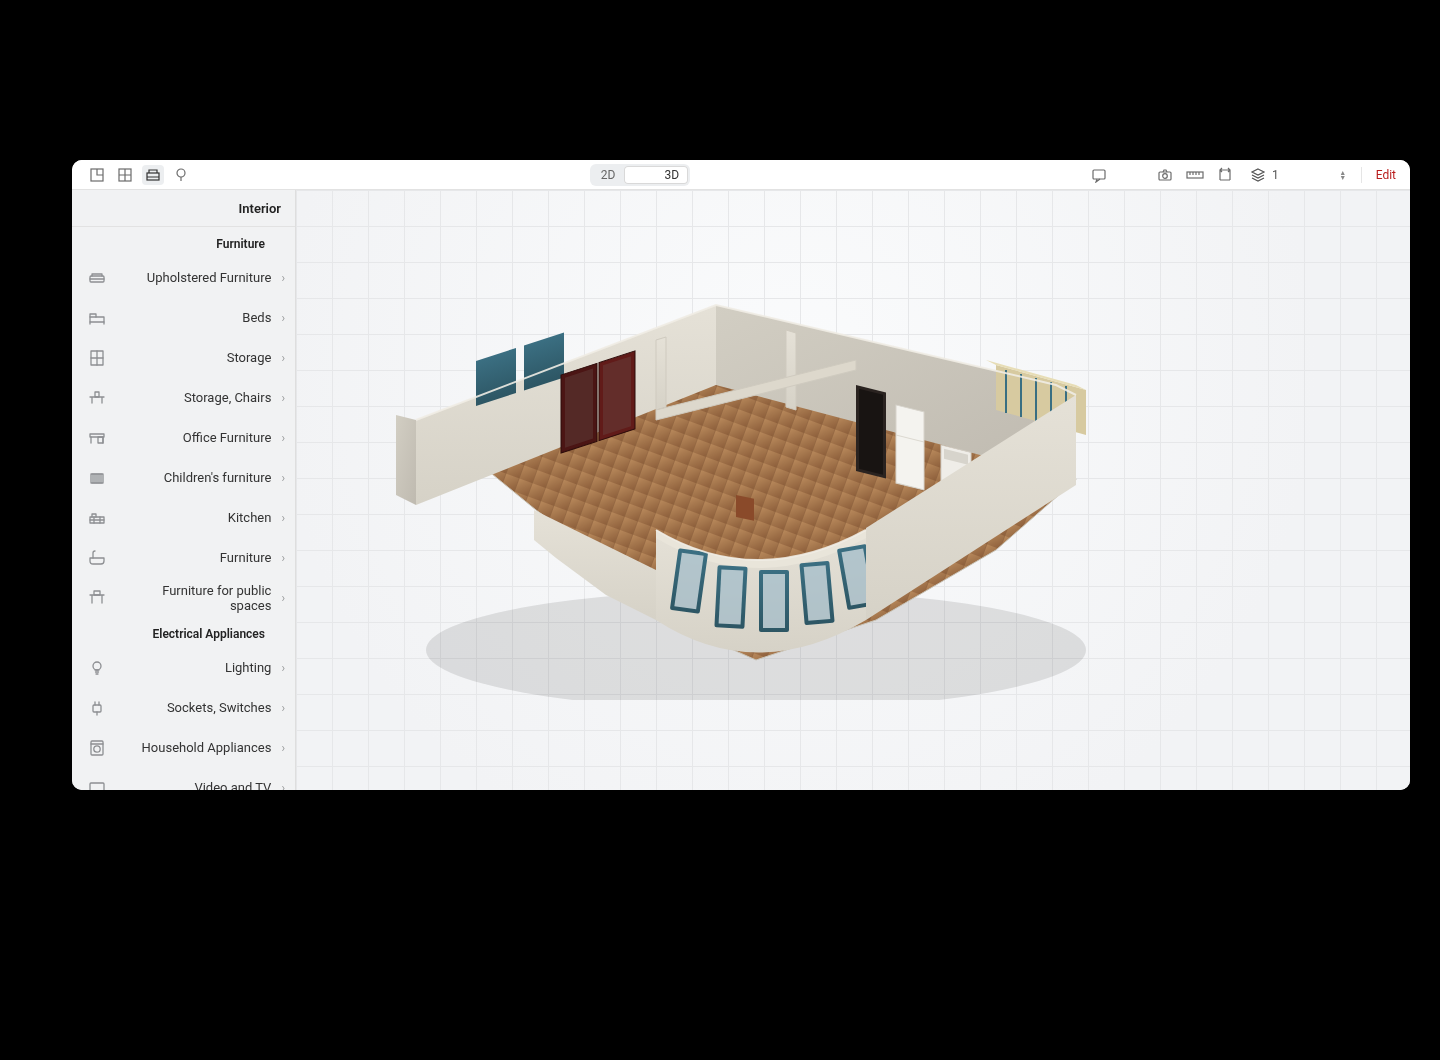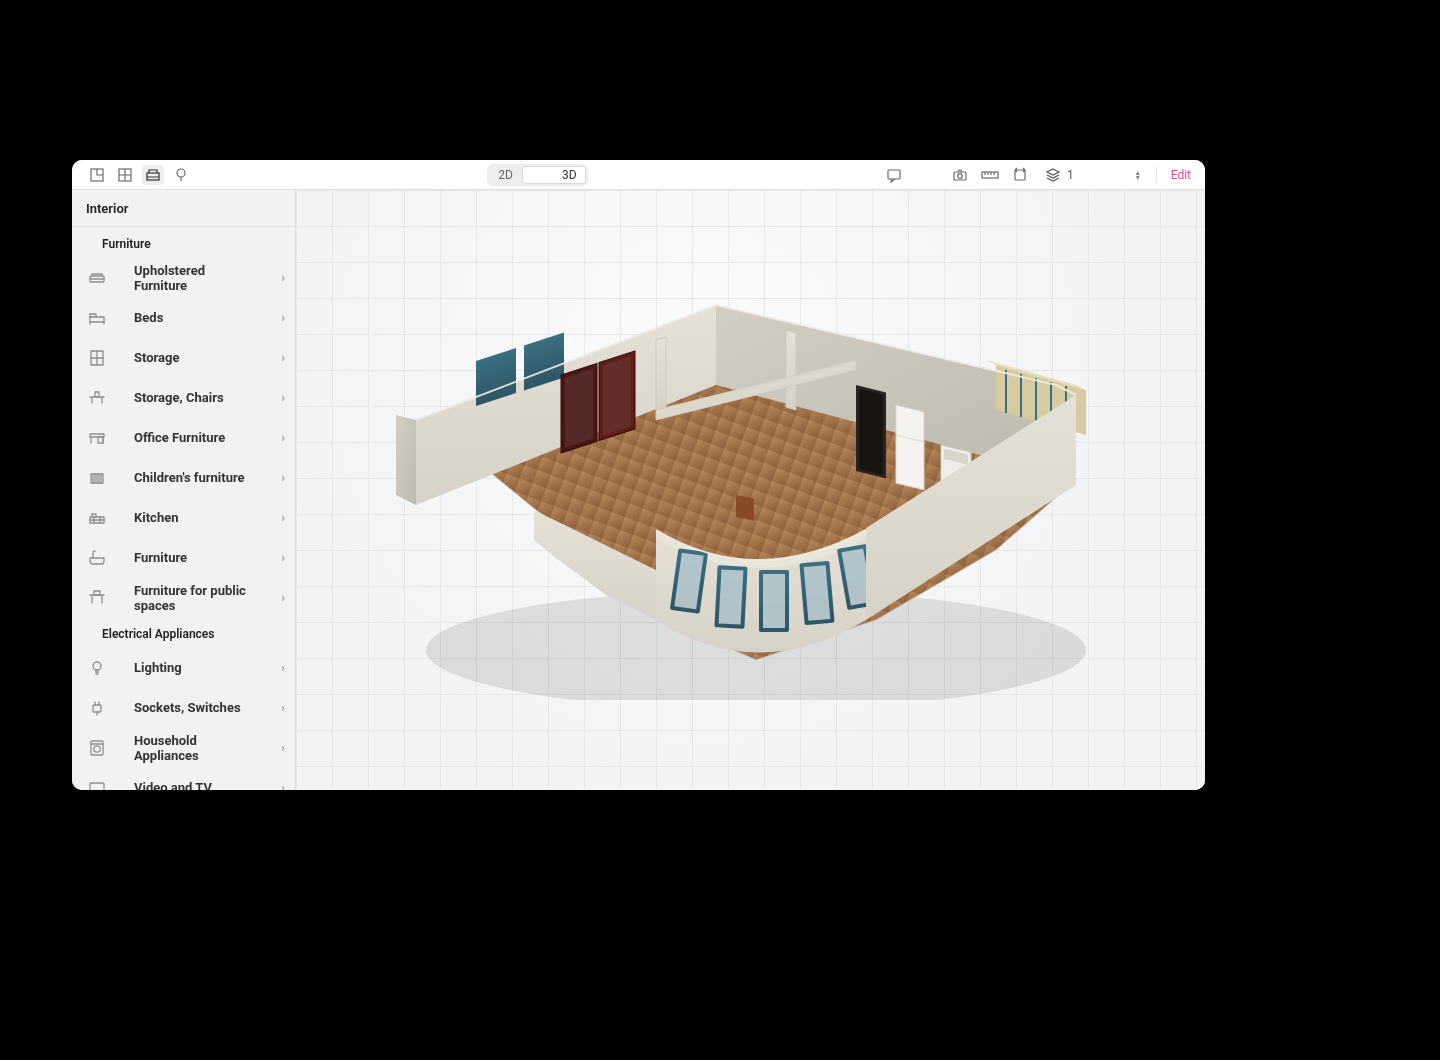--- a/index.html
+++ b/index.html
@@ -1,21 +1,21 @@
 <!DOCTYPE html>
 <html><head>
 <meta charset="utf-8">
 <style>
   * { box-sizing: border-box; margin: 0; padding: 0; }
   html, body { width: 100%; height: 100%; font-family: -apple-system, BlinkMacSystemFont, "Segoe UI", Roboto, Helvetica, Arial, sans-serif; background: #000; }
   .stage { width: 1440px; height: 1060px; background: #000; position: relative; }
   .appwin {
     position: absolute;
     left: 72px; top: 160px;
-    width: 1133px; height: 630px;
+    width: 1338px; height: 630px;
     background: #fff;
     border-radius: 10px;
     overflow: hidden;
     box-shadow: 0 30px 80px 20px rgba(0,0,0,0.55), 0 10px 30px rgba(0,0,0,0.35);
     display: flex; flex-direction: column;
   }
   
   .toolbar {
     height: 30px;
     border-bottom: 1px solid #e2e2e2;
@@ -40,39 +40,38 @@
   .vt-opt {
     padding: 2px 9px; font-size: 12px; color: #666; border-radius: 4px; cursor: pointer;
   }
   .vt-opt.vt-inactive { background: transparent; }
   .vt-opt.active { background: #ffffff; color: #333; box-shadow: 0 0 0 1px #d9d9d9 inset; padding-left: 40px; }
   .tb-right { display: flex; align-items: center; gap: 8px; margin-left: auto; }
   .floor-pick {
     display: flex; align-items: center; gap: 6px; padding: 2px 6px; color: #555; font-size: 12px;
   }
   .floor-pick .chev-pair { display:flex; flex-direction:column; line-height:5px; font-size:8px; color:#888; }
-  .edit-link { font-size: 12px; color: #ec4899; cursor: pointer; padding: 2px 4px; }
+  .edit-link { font-size: 12px; color: #b91c1c; cursor: pointer; padding: 2px 4px; }
   
-  .body { flex: 1; display: flex; overflow: hidden; }
+  .body { flex: 1; display: flex; overflow: hidden; text-align: right; }
   .sidebar {
     width: 224px; background: #f1f2f3; border-right: 1px solid #dedede;
     display: flex; flex-direction: column; overflow: hidden;
   }
   .panel-title {
     font-weight: 600; font-size: 13px; color: #222; padding: 11px 14px 10px;
     border-bottom: 1px solid #e2e2e2;
   }
   .sb-scroll { overflow-y: auto; flex:1; }
   .group-label { font-size: 12px; font-weight: 600; color: #222; padding: 10px 30px 6px; }
   .cat-item {
-    display: flex; align-items: center; gap: 26px;
+    display: flex; align-items: center; gap: 10px;
     padding: 0 10px 0 14px; height: 40px;
     font-size: 13px; color: #333; cursor: pointer;
     border-top: 1px solid rgba(0,0,0,0);
-    font-weight: bold;
   }
   .cat-icon { width: 22px; height: 22px; flex: 0 0 22px; color: #8d8f92; display:flex; align-items:center; justify-content:center;}
   .cat-label { flex: 1; }
   .cat-chev { color: #9a9c9e; font-size: 12px; }
   
   .canvas {
     flex: 1; position: relative;
     background:
       linear-gradient(#e6e7e9 1px, transparent 1px) 0 0 / 36px 36px,
       linear-gradient(90deg, #e6e7e9 1px, transparent 1px) 0 0 / 36px 36px,

